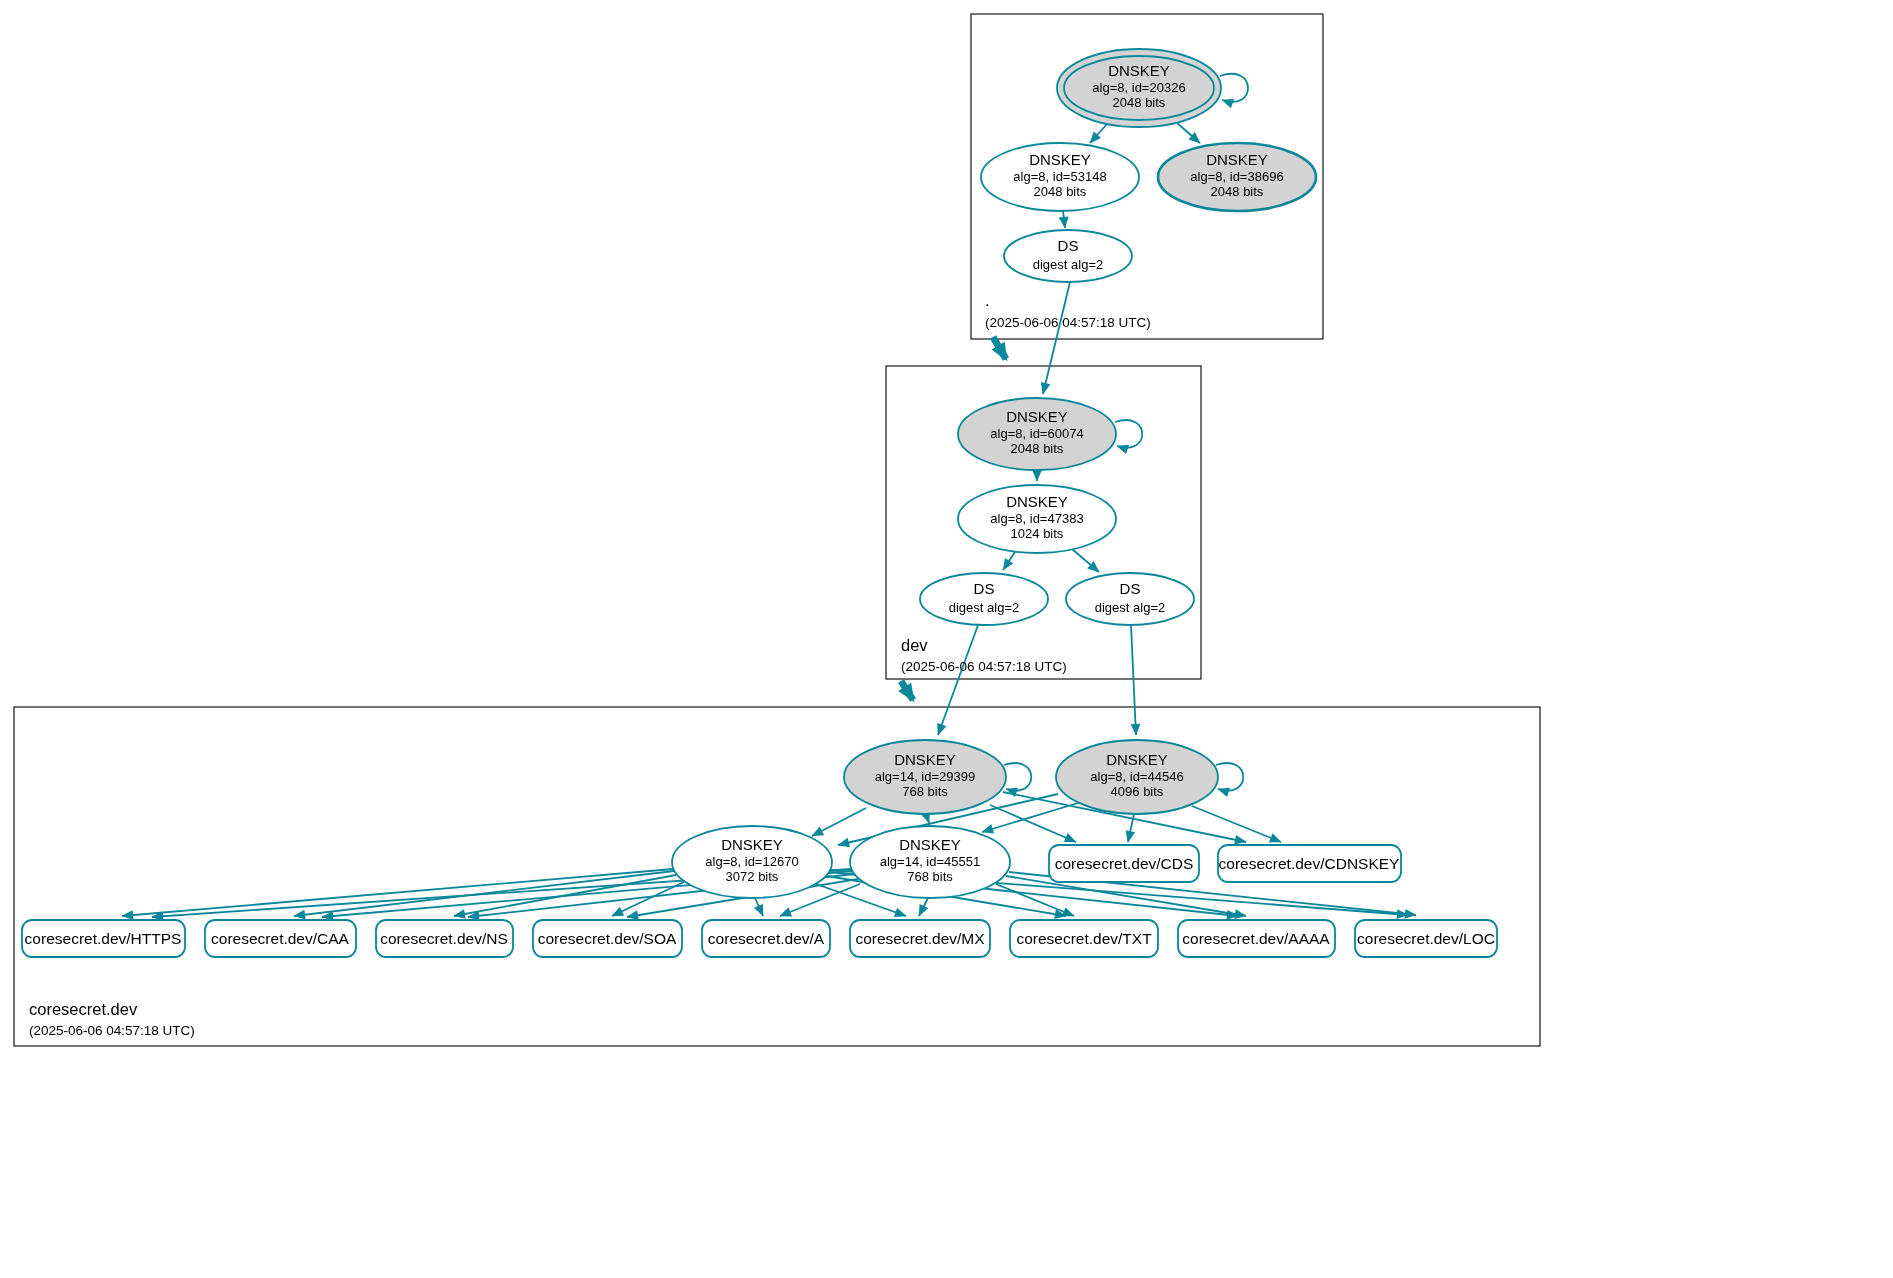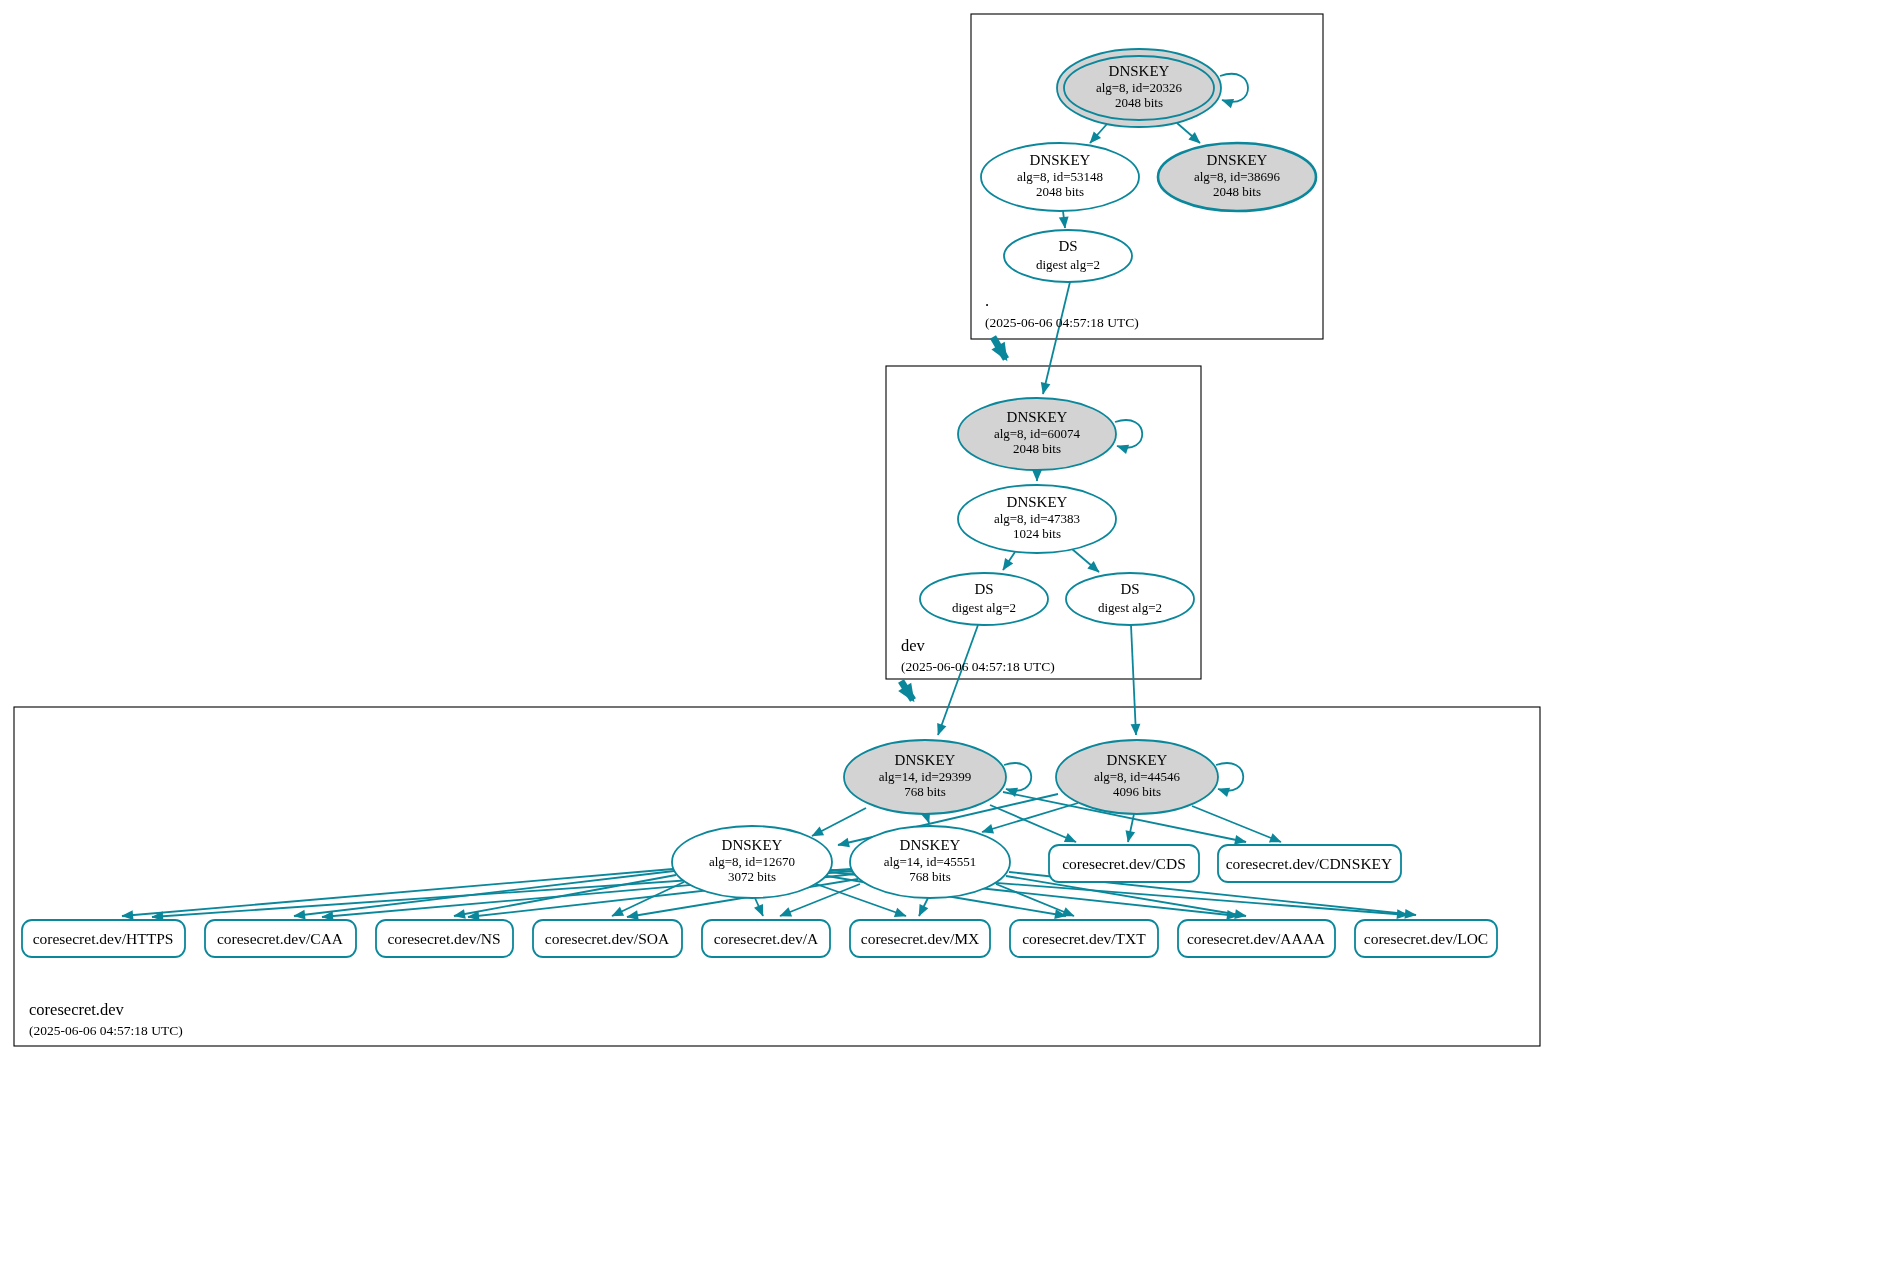--- a/index.html
+++ b/index.html
@@ -4,21 +4,21 @@
 <style>
   :root{
     --secure:#0a879a;
     --ksk-fill:#d3d3d3;
     --node-fill:#ffffff;
     --text:#000000;
     --border:#000000;
   }
   html,body{margin:0;padding:0;background:#fff;}
   .canvas{position:relative;width:1597px;height:1278px;background:#fff;
-          font-family:Liberation Serif, serif;}
+          font-family:Liberation Sans, sans-serif;}
   svg{display:block;}
   .zone-box{fill:none;stroke:var(--border);stroke-width:1.1;}
   .edge{fill:none;stroke:var(--secure);stroke-width:1.8;}
   .edge.thick{stroke-width:7;}
   .arrowhead{fill:var(--secure);}
   .node-ellipse{fill:var(--node-fill);stroke:var(--secure);stroke-width:1.8;}
   .node-ellipse.ksk{fill:var(--ksk-fill);}
   .node-ellipse.inner{fill:none;}
   .node-ellipse.bold{stroke-width:2.6;}
   .rr{fill:var(--node-fill);stroke:var(--secure);stroke-width:1.8;}

